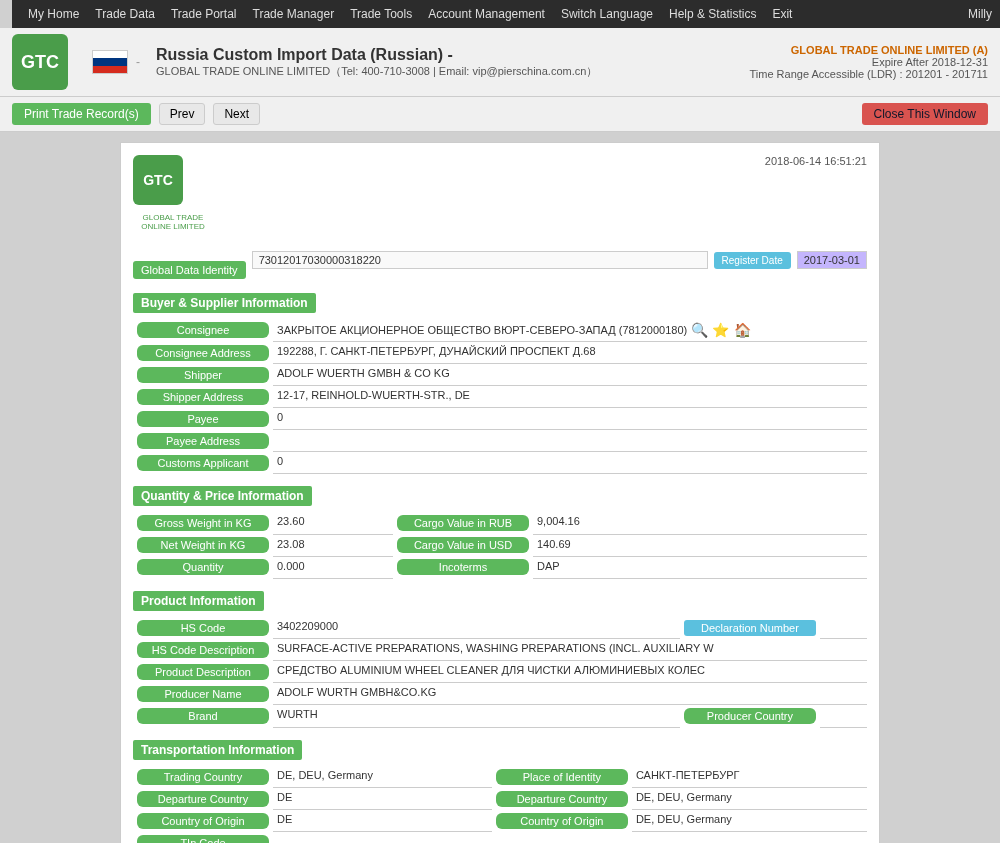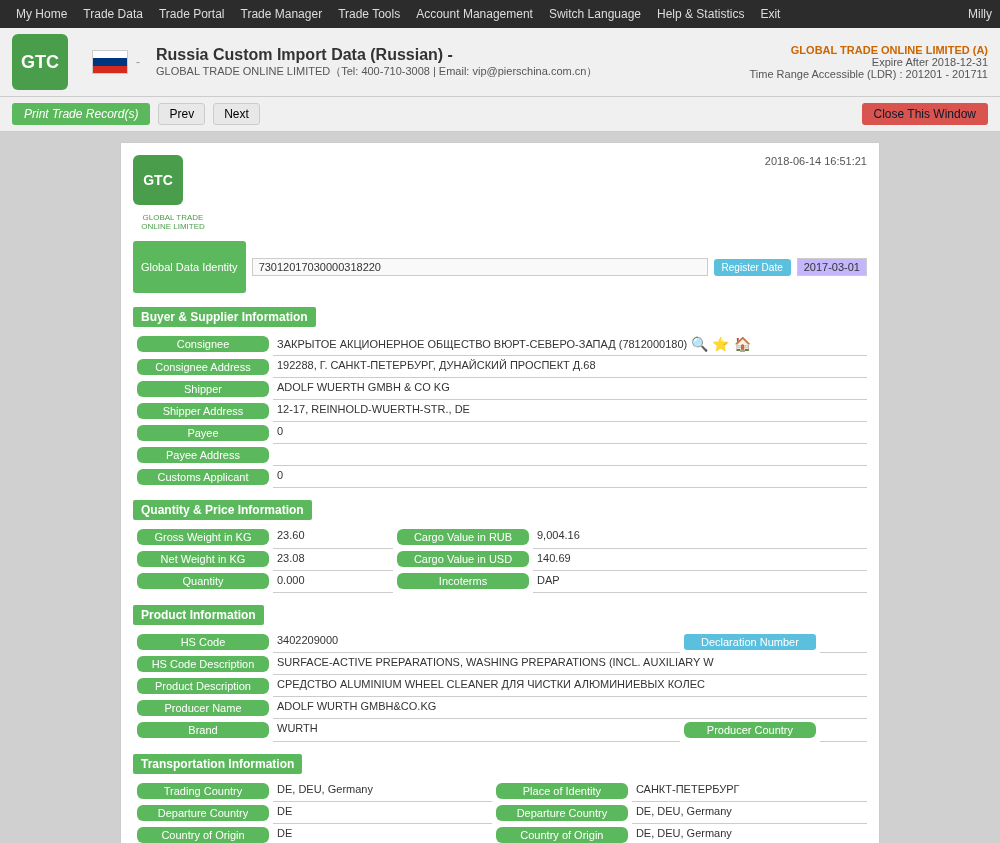--- a/index.html
+++ b/index.html
@@ -7,20 +7,21 @@
 
     
     .top-nav {
       background: #2c2c2c;
       color: #ccc;
       display: flex;
       align-items: center;
       padding: 0 8px;
       height: 28px;
       font-size: 12px;
+      margin-left: 12px;
     }
     .top-nav .nav-item {
       padding: 0 8px;
       cursor: pointer;
       color: #ddd;
       white-space: nowrap;
     }
     .top-nav .spacer { flex: 1; }
     .top-nav .user { color: #ddd; }
 
@@ -79,21 +80,20 @@
       border-bottom: 1px solid #ccc;
     }
     .btn-green {
       background: #5cb85c;
       color: white;
       border: none;
       padding: 4px 12px;
       border-radius: 3px;
       cursor: pointer;
       font-size: 12px;
-      font-style: italic;
     }
     .btn-nav {
       background: #e8e8e8;
       border: 1px solid #ccc;
       padding: 3px 10px;
       border-radius: 3px;
       cursor: pointer;
       font-size: 12px;
     }
     .btn-red {
@@ -201,24 +201,25 @@
     }
     .global-id-row {
       display: flex;
       align-items: center;
       gap: 6px;
       margin-bottom: 6px;
     }
     .global-id-label {
       background: #5cb85c;
       color: white;
-      padding: 20px 8px;
+      padding: 3px 8px;
       border-radius: 3px;
       font-size: 11px;
       white-space: nowrap;
+      margin-top: 20px;
     }
     .global-id-value {
       border: 1px solid #ccc;
       padding: 2px 6px;
       font-size: 11px;
       flex: 1;
       background: #f9f9f9;
     }
     .register-label {
       background: #5bc0de;

